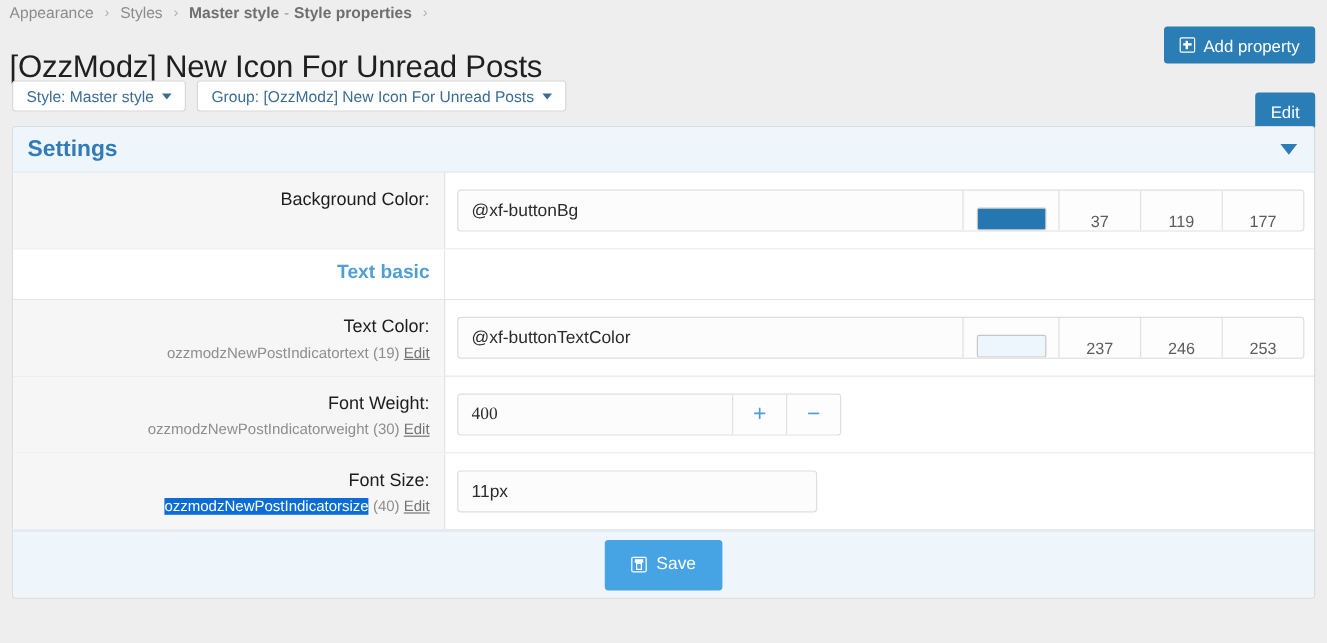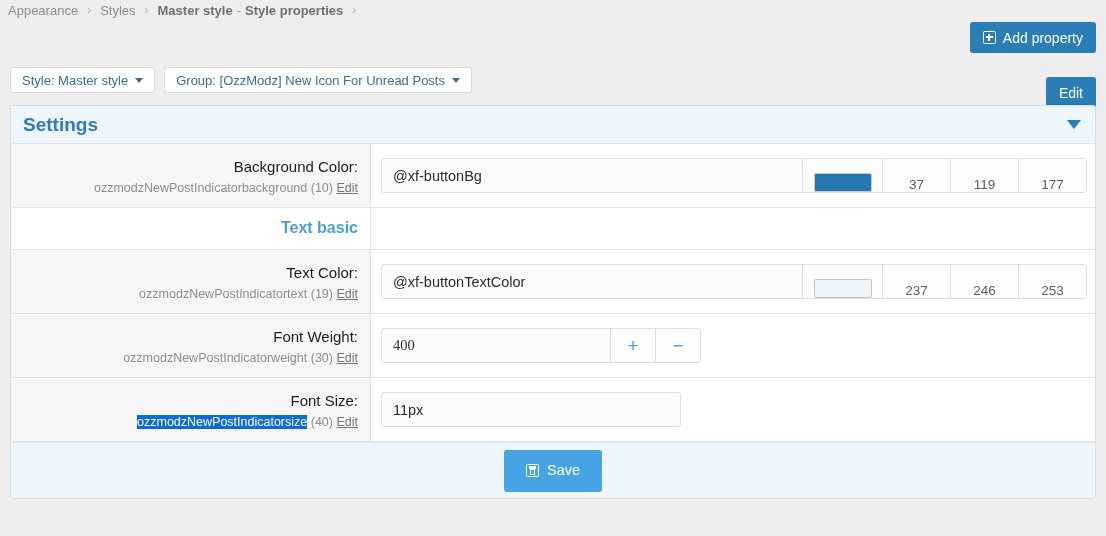--- a/index.html
+++ b/index.html
@@ -369,20 +369,21 @@
     <span class="bc-item">Appearance</span>
     <span class="bc-sep">›</span>
     <span class="bc-item">Styles</span>
     <span class="bc-sep">›</span>
     <span class="bc-item strong">Master style</span>
     <span class="bc-dash">-</span>
     <span class="bc-item strong">Style properties</span>
     <span class="bc-sep">›</span>
   </nav>
 
+  <h1 class="page-title">[OzzModz] New Icon For Unread Posts</h1>
 
   <div class="top-actions">
     <button class="btn-blue">
       <span class="icon-plus-square"></span>
       <span>Add property</span>
     </button>
     <button class="btn-blue">Edit</button>
   </div>
 
   <div class="filterbar">
@@ -399,21 +400,20 @@
   <section class="block">
 
     <div class="block-header">
       <span class="block-header-title">Settings</span>
       <span class="collapse-caret"></span>
     </div>
 
     <div class="row">
       <div class="row-label">
         <span class="title">Background Color:</span>
-        <span class="sub"><span>ozzmodzNewPostIndicatorbackground</span> <span>(10)</span> <span class="edit">Edit</span></span>
       </div>
       <div class="row-field">
         <div class="color-group">
           <input class="txt" type="text" value="@xf-buttonBg" style="">
           <div class="color-cell swatch-cell">
             <span class="swatch" id="bg-swatch" style="background: rgb(37, 119, 177);"></span>
           </div>
           <div class="color-cell">
               <span class="num">37</span>
             </div>

